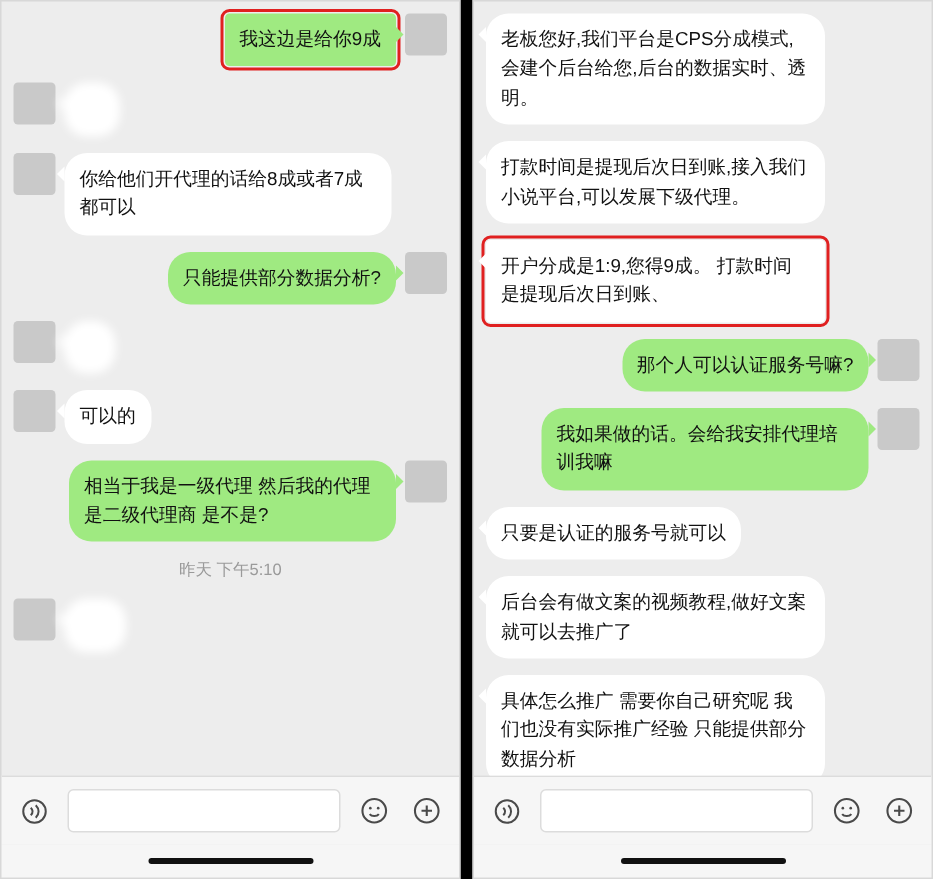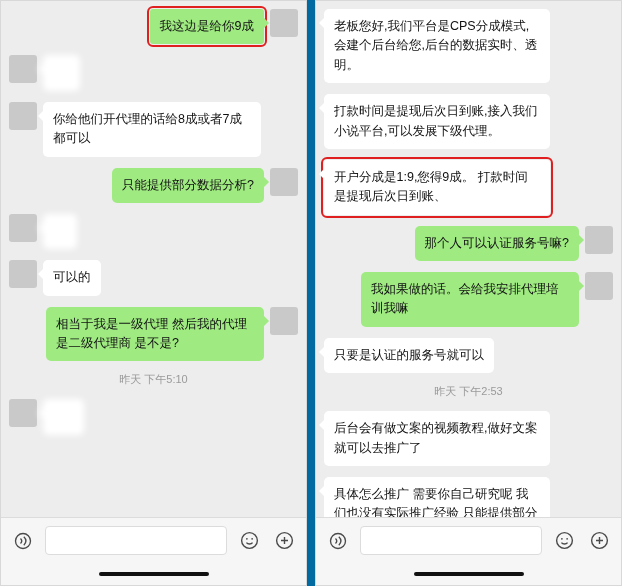--- a/index.html
+++ b/index.html
@@ -11,21 +11,21 @@
     width: 622px;
     height: 586px;
     font-family: "Liberation Sans", sans-serif;
     overflow: hidden;
   }
   .screens {
     display: flex;
     width: 622px;
     height: 586px;
     gap: 8px;
-    background: #0369a1;
+    background: #000000;
   }
   .phone {
     position: relative;
     width: 309px;
     height: 586px;
     background: #ededed;
     overflow: hidden;
     display: flex;
     flex-direction: column;
     border: 1px solid #d8d8d8;
@@ -53,21 +53,21 @@
     background: #c9c9c9;
     flex: 0 0 auto;
     filter: blur(0.4px);
   }
   .avatar.left { margin-right: 6px; }
   .avatar.right { margin-left: 6px; }
 
   .bubble {
     max-width: 198px;
     padding: 8px 10px;
-    border-radius: 5px;
+    border-radius: 15px;
     font-size: 12.5px;
     line-height: 1.55;
     color: #111;
     position: relative;
     white-space: pre-wrap;
     word-break: break-all;
   }
   .bubble.in {
     background: #ffffff;
   }
@@ -256,21 +256,20 @@
 
       <div class="row right">
         <div class="bubble out">我如果做的话。会给我安排代理培训我嘛</div>
         <div class="avatar right"></div>
       </div>
 
       <div class="row left">
         <div class="bubble in">只要是认证的服务号就可以</div>
       </div>
 
-      <div class="timestamp">昨天 下午2:53</div>
 
       <div class="row left">
         <div class="bubble in" style="max-width:206px">后台会有做文案的视频教程,做好文案就可以去推广了</div>
       </div>
 
       <div class="row left">
         <div class="bubble in" style="max-width:206px">具体怎么推广 需要你自己研究呢 我们也没有实际推广经验 只能提供部分数据分析</div>
       </div>
 
     </div>

